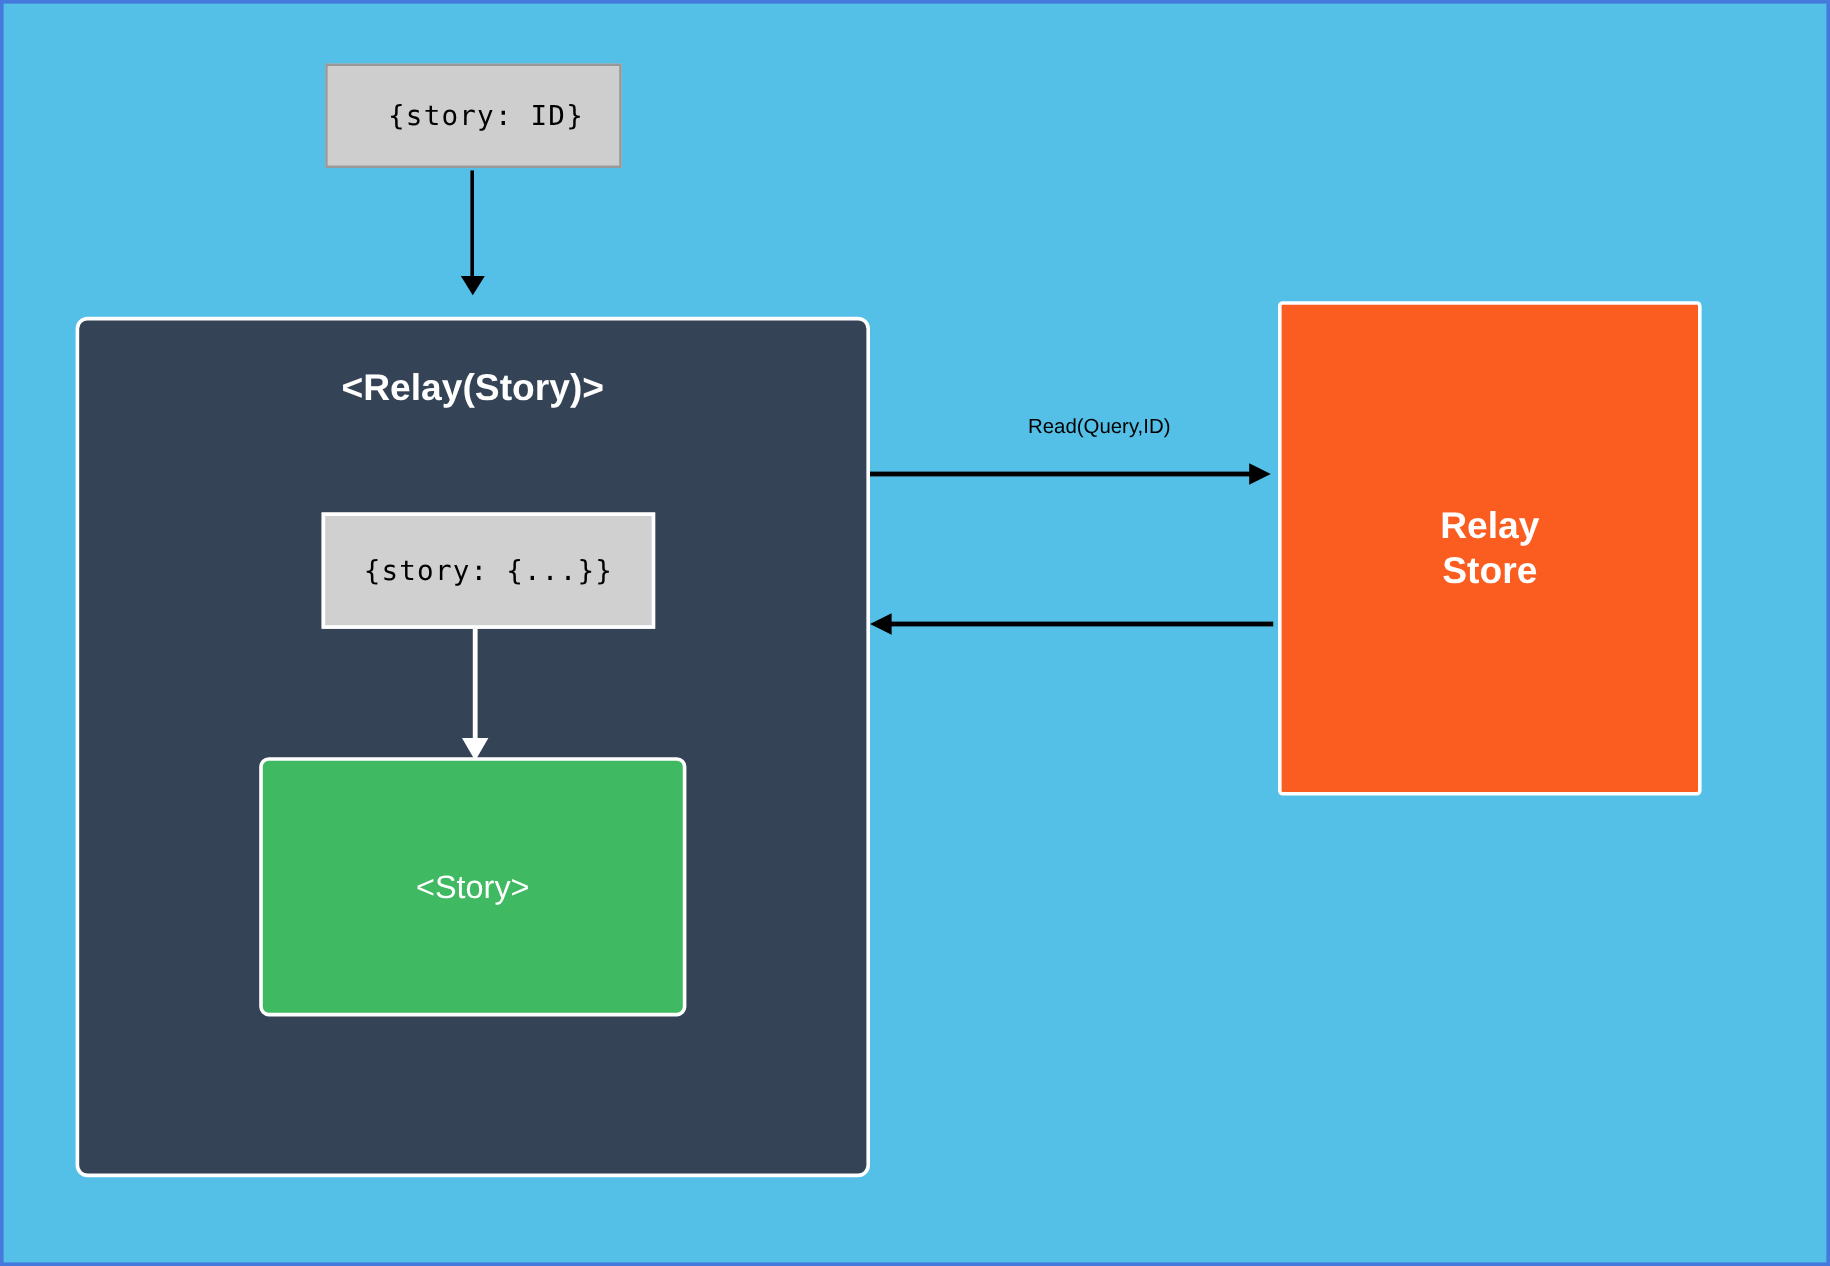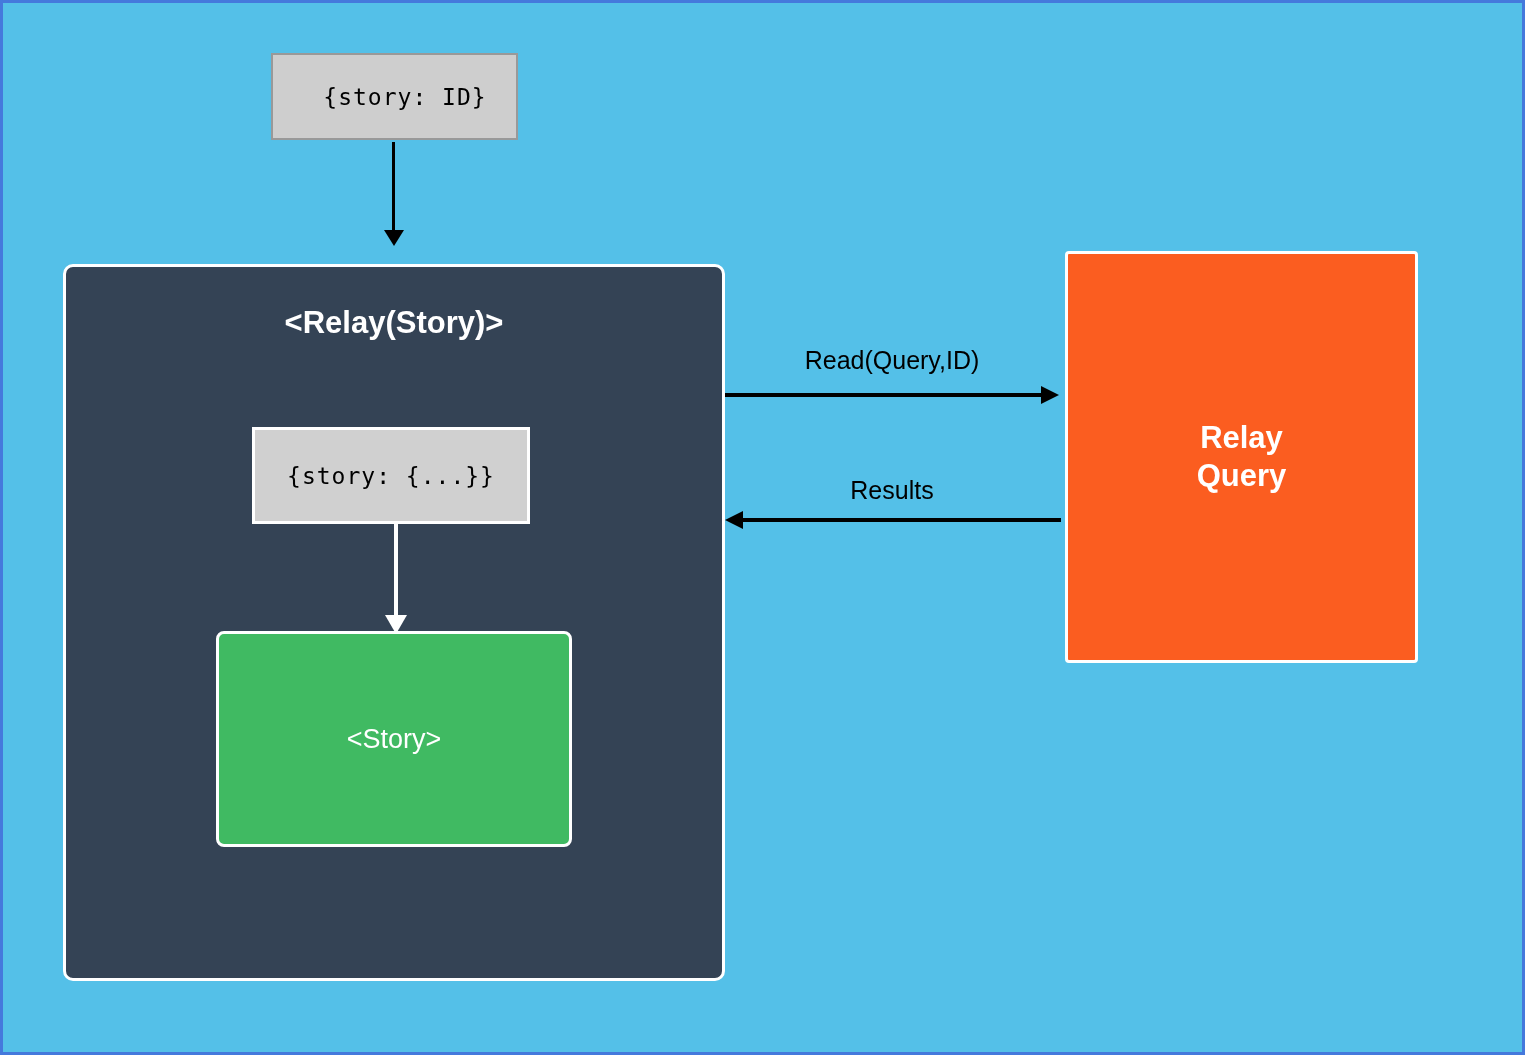--- a/index.html
+++ b/index.html
@@ -73,21 +73,21 @@
     position: absolute;
     left: 0; top: 38px;
     width: 100%;
     text-align: center;
     color: var(--text-white);
     font-size: 31px;
     font-weight: bold;
   }
   .inner-props-box {
     position: absolute;
-    left: 186px; top: 160px;
+    left: 202px; top: 160px;
     width: 278px; height: 97px;
     background: #d0d0d0;
     border: 3px solid #ffffff;
     display: flex; align-items: center; justify-content: center;
   }
   .render-arrow-line {
     position: absolute;
     left: 328px; top: 257px;
     width: 4px; height: 93px;
     background: var(--arrow-white);
@@ -123,25 +123,25 @@
     display: flex; flex-direction: column;
     align-items: center; justify-content: center;
     color: var(--text-white);
     font-size: 31px;
     font-weight: bold;
     line-height: 38px;
   }
   
   .arrow-label {
     position: absolute;
-    left: 722px;
+    left: 746px;
     width: 334px;
     text-align: center;
     color: var(--text-black);
-    font-size: 25px;
+    font-size: 17px;
   }
   .read-label    { top: 343px; }
   .results-label { top: 473px; }
   .read-arrow-line {
     position: absolute;
     left: 722px; top: 390px;
     width: 320px; height: 4px;
     background: var(--arrow-black);
   }
   .read-arrow-head {
@@ -191,22 +191,21 @@
 
     <div class="story-box">
       <span>&lt;Story&gt;</span>
     </div>
   </div>
 
   <div class="arrow-label read-label">Read(Query,ID)</div>
   <div class="read-arrow-line"></div>
   <div class="read-arrow-head"></div>
 
-  <div class="arrow-label results-label">Results</div>
   <div class="results-arrow-line"></div>
   <div class="results-arrow-head"></div>
 
   <div class="store-box">
     <span>Relay</span>
-    <span>Query</span>
+    <span>Store</span>
   </div>
 
 </div>
 
 </body></html>

